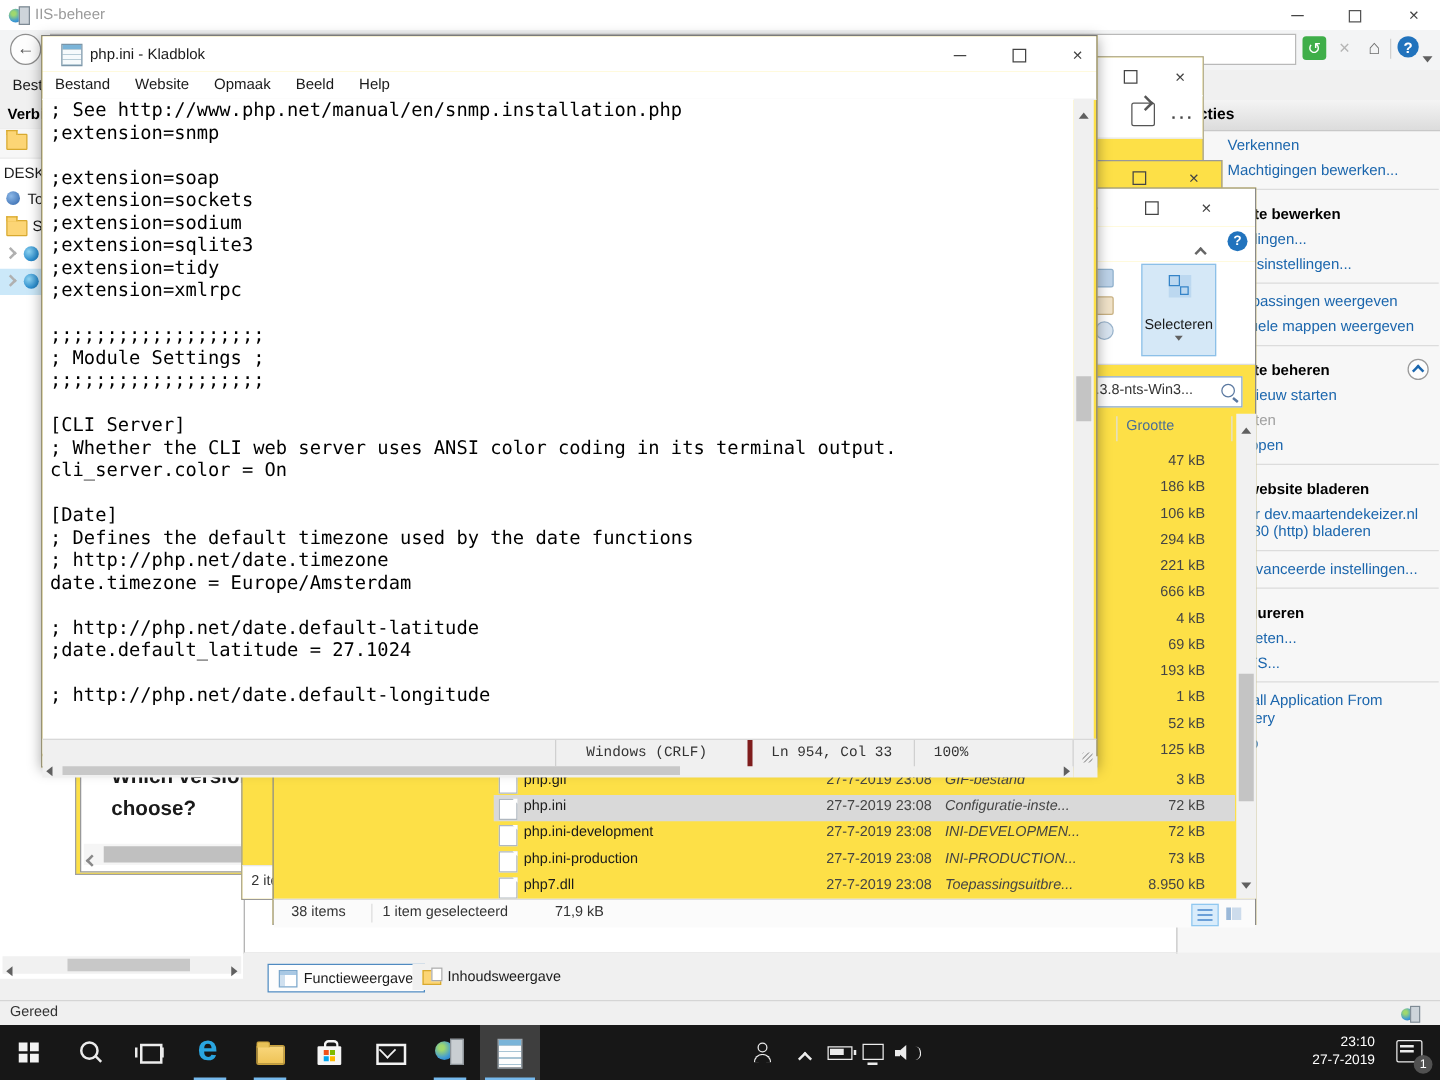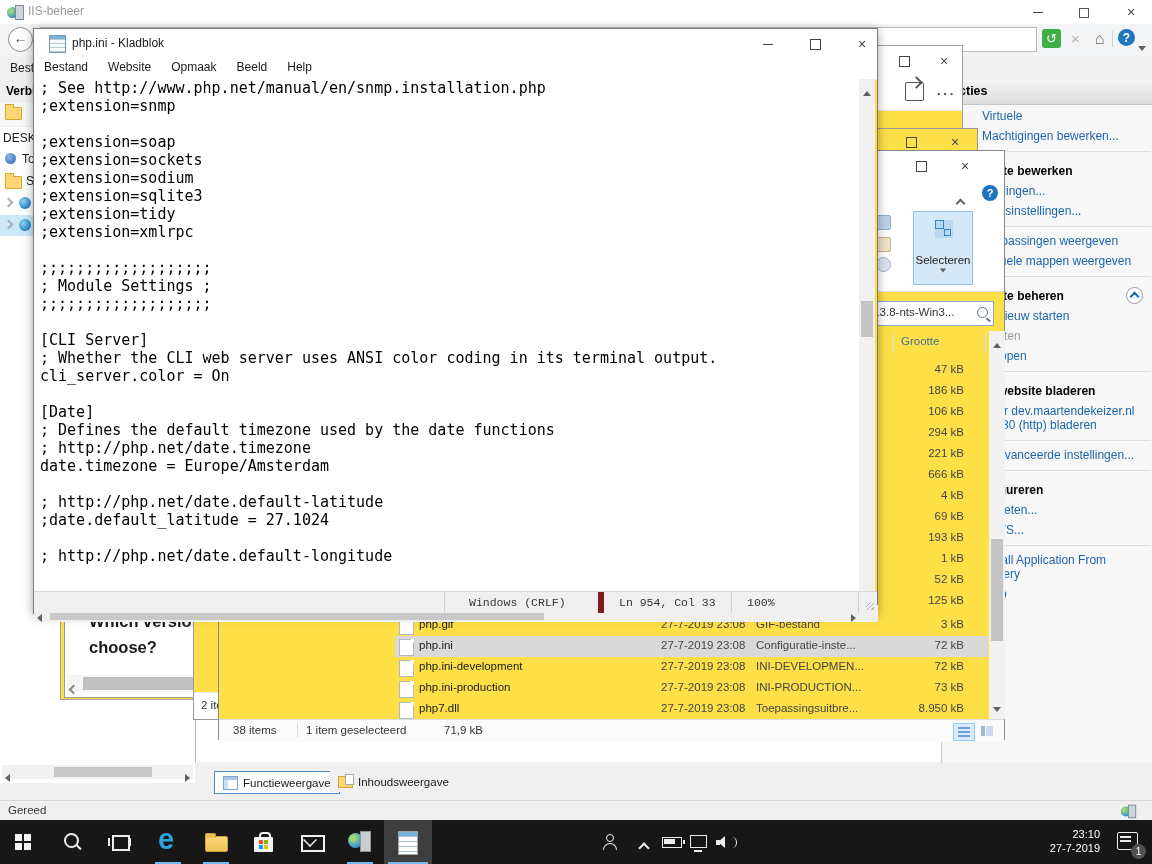--- a/index.html
+++ b/index.html
@@ -137,21 +137,21 @@
   .srows{position:absolute;left:560px;top:208px;width:185px;}
   .srow{height:21px;text-align:right;font-size:11.5px;color:#444;line-height:21px;}
   .frows{position:absolute;left:0;top:464px;width:787px;}
   .frow{position:relative;height:21px;font-size:11.5px;color:#1a1a1a;}
   .frow.selected::before{content:"";position:absolute;left:176px;right:18px;top:0;bottom:0;background:#d9d9d9;}
   .frow span{position:absolute;top:3px;}
   .ficon{left:180px;top:3px;width:13px;height:15px;background:#fff;border:1px solid #b0b8c0;}
   .ficon::before{content:"";position:absolute;right:-1px;top:-1px;border-style:solid;border-width:0 4px 4px 0;border-color:transparent #fff transparent transparent;}
   .fname{left:200px;}
   .fdate{left:442px;color:#444;}
-  .ftype{left:537px;color:#444;}
+  .ftype{left:537px;color:#444;font-style:italic;}
   .fsize{right:42px;color:#444;}
   .e1-vscroll{left:770px;top:180px;height:388px;}
   .e1-status{position:absolute;left:0;top:568px;right:0;height:22px;background:#fbfbfb;border-top:1px solid #dedede;font-size:11.5px;color:#333;}
   .e1-status .s1{position:absolute;left:14px;top:4px;}
   .e1-status .sdiv{position:absolute;left:78px;top:3px;width:1px;height:15px;background:#ddd;}
   .e1-status .s2{position:absolute;left:87px;top:4px;}
   .e1-status .s3{position:absolute;left:225px;top:4px;}
   .view-btn{position:absolute;top:3px;width:20px;height:16px;display:flex;align-items:center;justify-content:center;}
   .view-btn.sel{border:1px solid #90c8f0;background:#d9ecfb;}
   .vb-lines{width:12px;height:10px;background:repeating-linear-gradient(#6a9fd8 0 2px,transparent 2px 4px);}
@@ -171,21 +171,21 @@
   .nline{height:18px;padding-left:6px;font-family:"DejaVu Sans Mono",monospace;font-size:15px;line-height:18px;color:#000;white-space:pre;}
   .np-vscroll{left:825px;top:50px;height:526px;background:#f0f0f0;}
   .np-vscroll .arr{position:absolute;left:4px;}
   .np-hscroll{position:absolute;left:0;top:576px;width:825px;height:17px;background:#f0f0f0;}
   .np-hscroll .thumb{left:16px;top:2px;width:494px;height:13px;}
   .np-corner{position:absolute;left:825px;top:576px;width:19px;height:17px;background:#f0f0f0;}
   .np-status{position:absolute;left:0;bottom:0;right:0;height:21px;background:#f0f0f0;border-top:1px solid #d8d8d8;display:flex;font-size:11.5px;color:#333;font-family:Liberation Mono, monospace;}
   .np-cell{height:100%;box-sizing:border-box;padding-top:4px;}
   .np-c1{width:410px;}
   .np-c2{width:154px;border-left:1px solid #d0d0d0;padding-left:24px;}
-  .np-c3{width:133px;border-left:6px solid #7f1d1d;padding-left:15px;}
+  .np-c3{width:133px;border-left:4px solid #7f1d1d;padding-left:15px;}
   .np-c4{width:127px;border-left:1px solid #d0d0d0;padding-left:15px;}
   .np-grip{flex:1;border-left:1px solid #d0d0d0;position:relative;}
   .np-grip::after{content:"";position:absolute;right:3px;bottom:3px;width:8px;height:8px;
      background:repeating-linear-gradient(135deg,#b0b0b0 0 1px,transparent 1px 3px);}
 
   
   #taskbar{position:absolute;left:0;top:820px;width:1152px;height:44px;background:#171717;z-index:100;}
   .tb-apps{position:absolute;left:0;top:0;height:44px;display:flex;}
   .tb-btn{position:relative;width:48px;height:44px;display:flex;align-items:center;justify-content:center;}
   .tb-btn.active{background:#3e3e3e;}
@@ -316,21 +316,21 @@
     <span class="iis-ico"></span>
   </div>
 
   <div class="actions">
     <div class="act-head">
       <span>Acties</span>
     </div>
     <div class="act-list">
 
     <div class="act-item t-link">
-          <span class="act-label">Virtuele</span>
+          <span class="act-label">Verkennen</span>
           
           
         </div>
         <div class="act-item t-link">
           <span class="act-label">Machtigingen bewerken...</span>
           
           
         </div>
         <div class="act-item t-sep">
           

